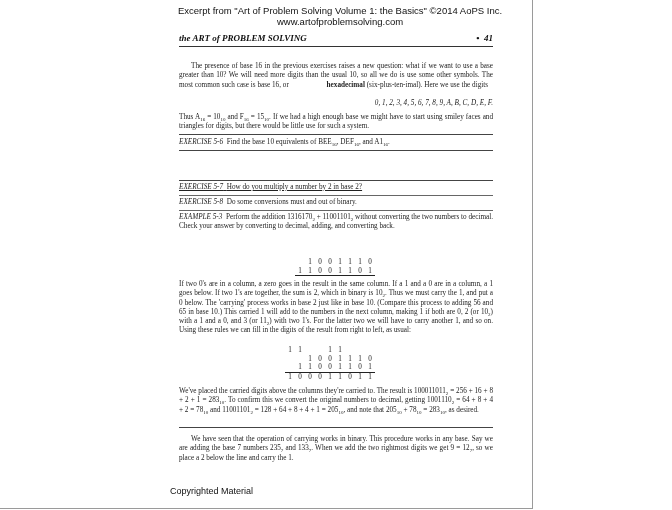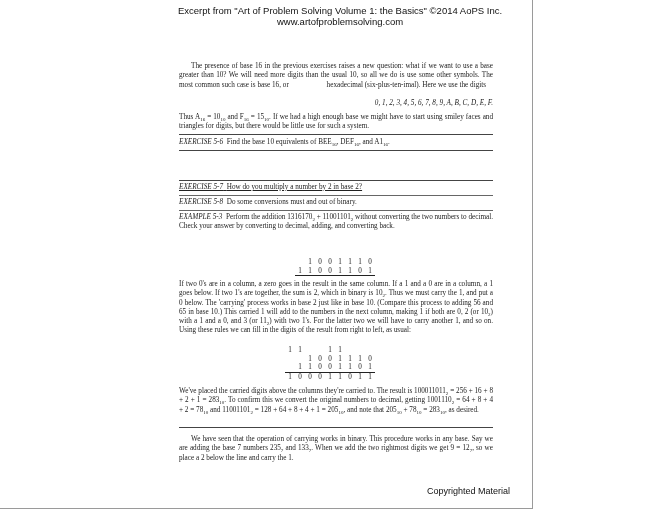--- a/index.html
+++ b/index.html
@@ -27,42 +27,46 @@
   .body-text {
     position: absolute; left: 179px; width: 314px;
     font-family: "Liberation Serif", serif; font-size: 7.2px; line-height: 9.3px;
     color: #222; text-align: justify;
   }
   .indent { text-indent: 12px; }
   .center { text-align: right; }
   .rule { position: absolute; left: 179px; width: 314px; border-top: 1.5px solid #444; }
   .rule.thin { border-top: 1px solid #666; }
   .ex-label { font-style: italic; }
-  b.term { font-weight: normal; padding-left: 36px; }
+  b.term { font-weight: bold; padding-left: 36px; }
   .addition {
     position: absolute; font-family: "Liberation Serif", serif; font-size: 7.2px;
     color: #222; letter-spacing: 0;
   }
   .addition .row { display: flex; height: 8.5px; line-height: 8.5px; }
   .addition .cell { width: 10px; text-align: center; }
   .addition .underline { border-bottom: 1px solid #222; }
   .footer {
-    position: absolute; left: 170px; top: 486px; width: 340px; text-align: right;
+    position: absolute; left: 170px; top: 486px; width: 340px; text-align: left;
     font-family: "Liberation Sans", sans-serif; font-size: 9px; color: #111;
   }
   sub { font-size: 5px; line-height: 0; }
 </style>
 </head>
 <body>
 
 <div class="page">
 
   <div class="excerpt l1">Excerpt from "Art of Problem Solving Volume 1: the Basics" ©2014 AoPS Inc.</div>
   <div class="excerpt l2">www.artofproblemsolving.com</div>
 
+  <div class="runhead">
+    <span class="title">the ART of PROBLEM SOLVING</span>
+    <span class="pg"><span>•</span>&nbsp;&nbsp;<span>41</span></span>
+  </div>
 
   <div class="body-text indent" style="top:62px;"><span>The presence of base 16 in the previous exercises raises a new question: what if we want to use a base greater than 10? We will need more digits than the usual 10, so all we do is use some other symbols. The most common such case is base 16, or </span><b class="term">hexadecimal</b><span> (six-plus-ten-imal). Here we use the digits</span></div>
 
   <div class="body-text center" style="top:99px;font-style:italic;">0, 1, 2, 3, 4, 5, 6, 7, 8, 9, A, B, C, D, E, F.</div>
 
   <div class="body-text" style="top:113px;"><span>Thus A</span><sub>16</sub><span> = 10</span><sub>10</sub><span> and F</span><sub>16</sub><span> = 15</span><sub>10</sub><span>. If we had a high enough base we might have to start using smiley faces and triangles for digits, but there would be little use for such a system.</span></div>
 
   <div class="rule" style="top:134px;"></div>
   <div class="body-text" style="top:138px;"><span class="ex-label">EXERCISE 5-6</span>&nbsp; <span>Find the base 10 equivalents of BEE</span><sub>16</sub><span>, DEF</span><sub>16</sub><span>, and A1</span><sub>16</sub><span>.</span></div>
   <div class="rule" style="top:150px;"></div>

